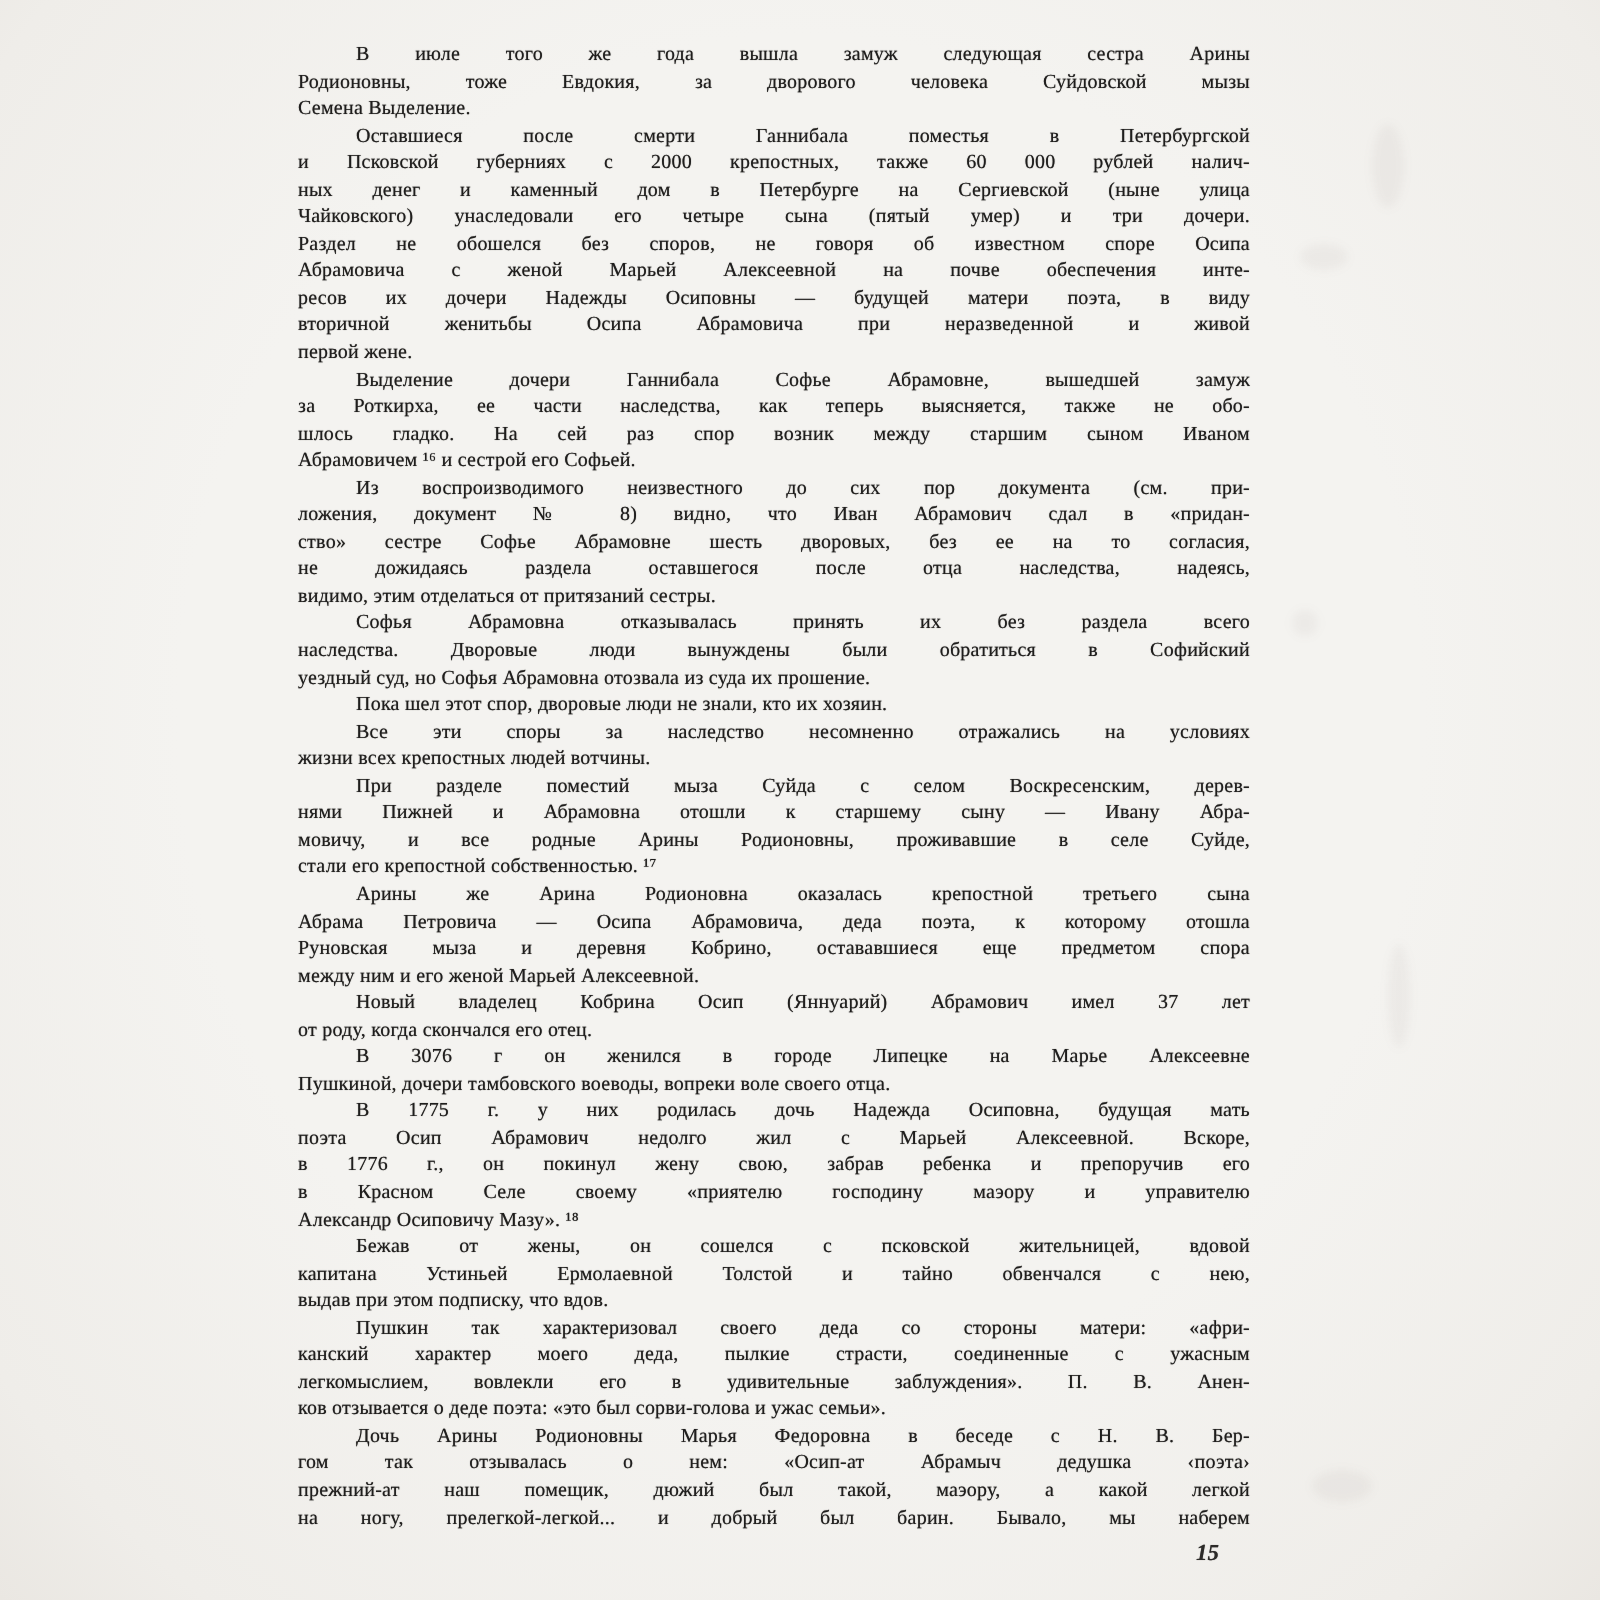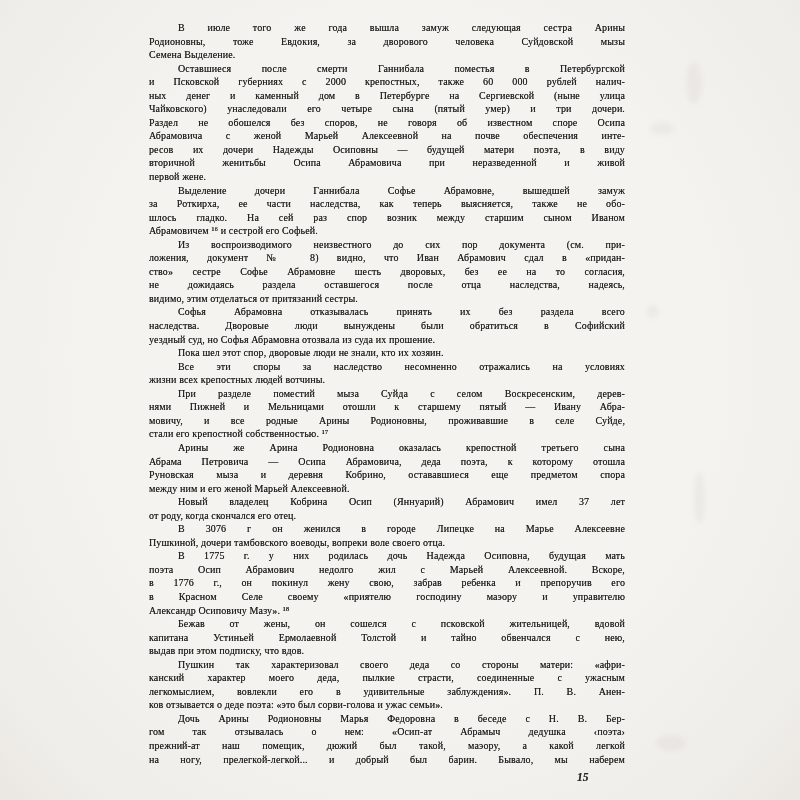--- a/index.html
+++ b/index.html
@@ -33,21 +33,21 @@
     white-space: nowrap;
     overflow: visible;
     text-shadow: 0 0 0.45px rgba(25,22,20,0.72);
   }
   
   .line { white-space: normal; }
   .para .line:first-child { text-indent: 29px; }
   .line.endline { text-align-last: left; }
   .page-number {
     position: absolute;
-    left: 577px;
+    left: 598px;
     top: 771px;
     width: 24px;
     font-size: 11.5px;
     font-style: italic;
     font-weight: bold;
     color: #2c2a28;
     text-shadow: 0 0 0.4px rgba(25,22,20,0.6);
   }
   .smudge {
     position: absolute;
@@ -103,21 +103,21 @@
       </div>
       <div class="para">
         <div class="line endline">Пока шел этот спор, дворовые люди не знали, кто их хозяин.</div>
       </div>
       <div class="para">
         <div class="line">Все эти споры за наследство несомненно отражались на условиях</div>
         <div class="line endline">жизни всех крепостных людей вотчины.</div>
       </div>
       <div class="para">
         <div class="line">При разделе поместий мыза Суйда с селом Воскресенским, дерев-</div>
-        <div class="line">нями Пижней и Мельницами отошли к старшему пятый — Ивану Абра-</div>
+        <div class="line">нями Пижней и Абрамовна отошли к старшему сыну — Ивану Абра-</div>
         <div class="line">мовичу, и все родные Арины Родионовны, проживавшие в селе Суйде,</div>
         <div class="line endline">стали его крепостной собственностью. ¹⁷</div>
       </div>
       <div class="para">
         <div class="line">Арины же Арина Родионовна оказалась крепостной третьего сына</div>
         <div class="line">Абрама Петровича — Осипа Абрамовича, деда поэта, к которому отошла</div>
         <div class="line">Руновская мыза и деревня Кобрино, остававшиеся еще предметом спора</div>
         <div class="line endline">между ним и его женой Марьей Алексеевной.</div>
       </div>
       <div class="para">

